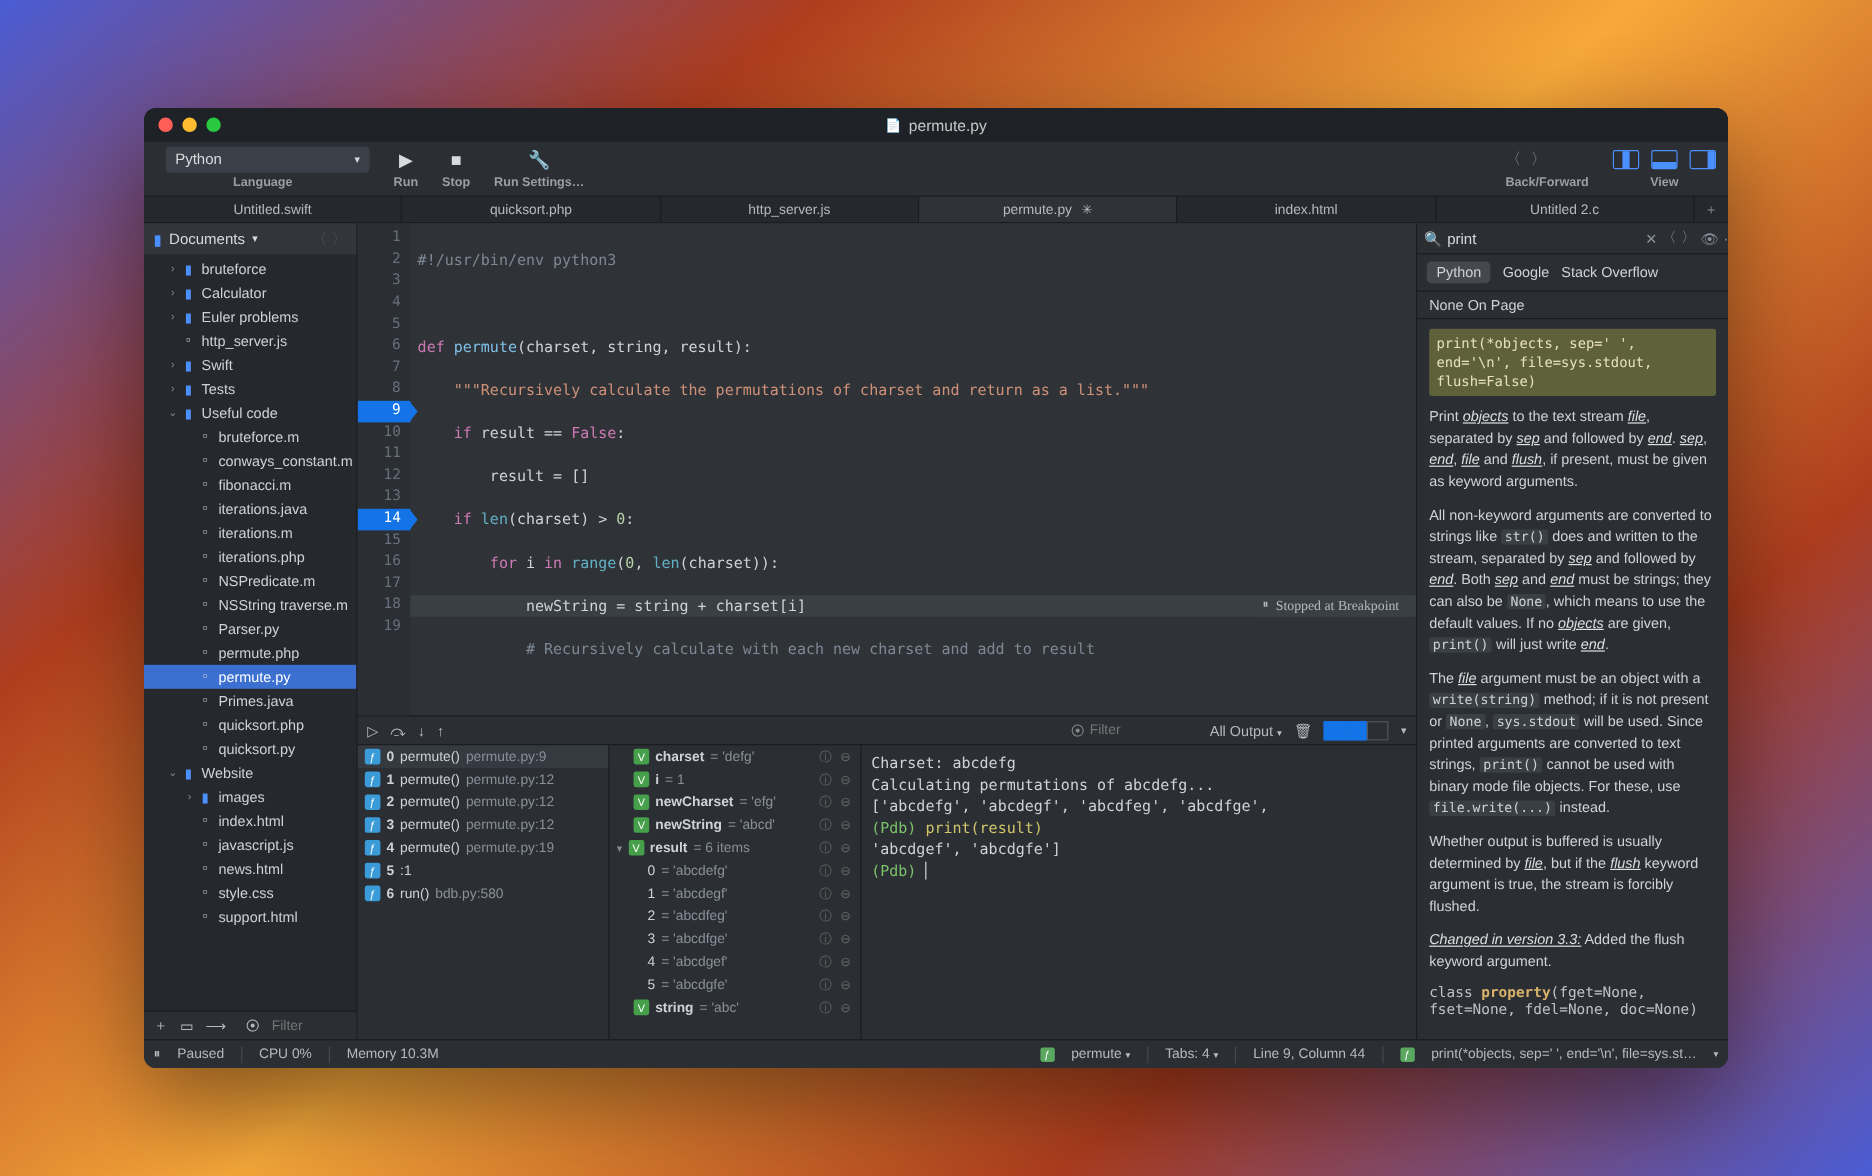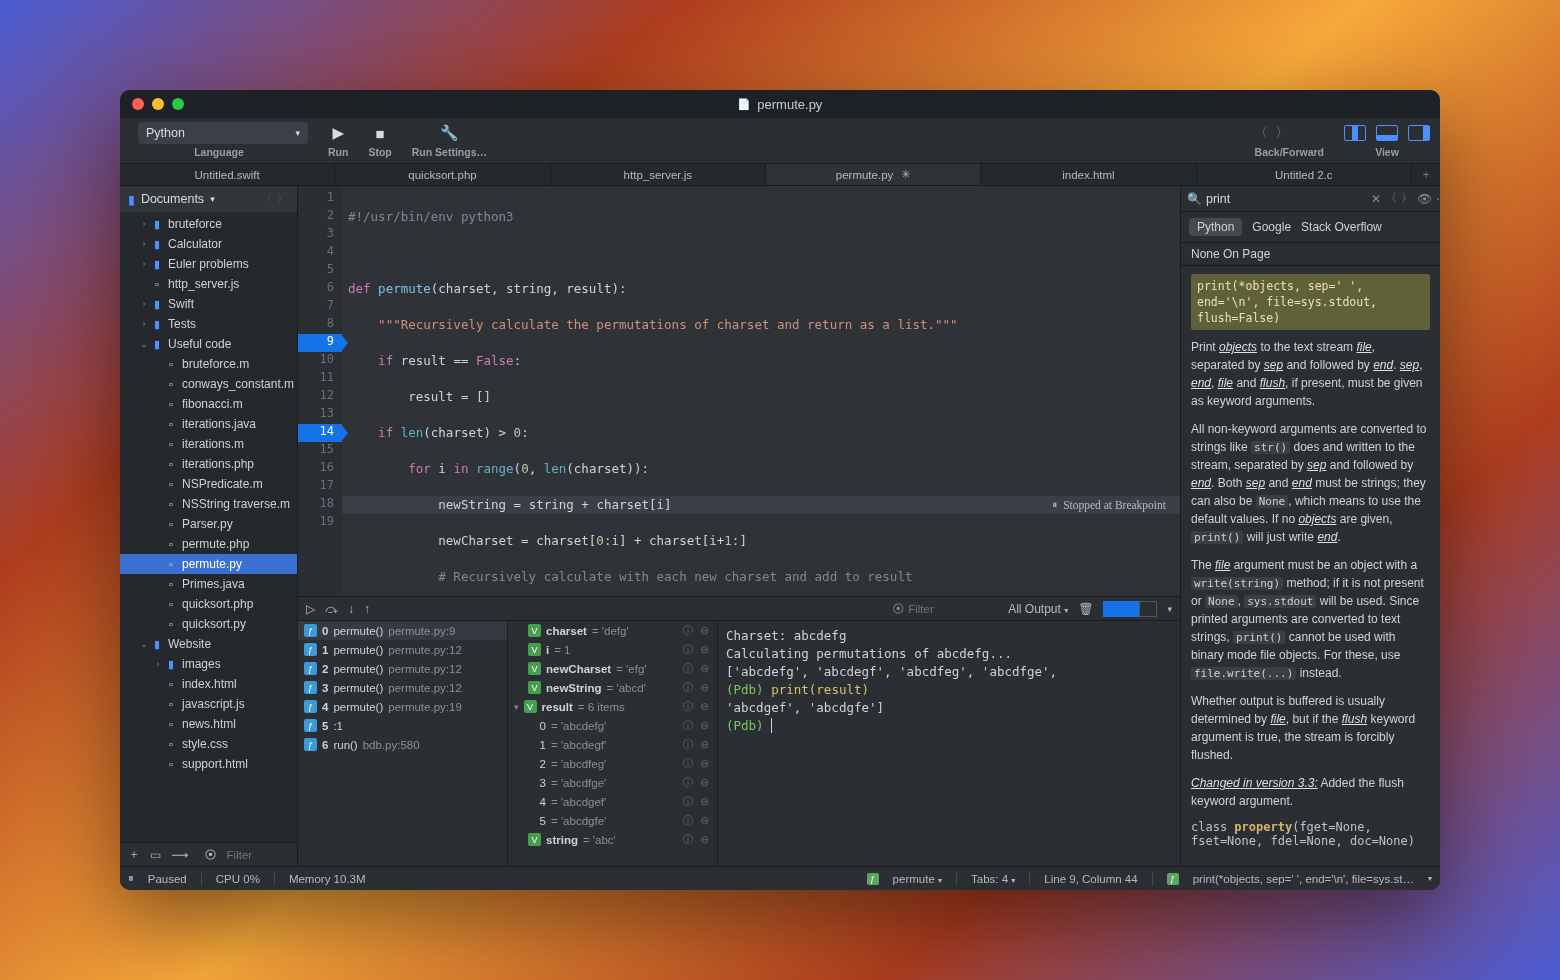--- a/index.html
+++ b/index.html
@@ -466,21 +466,20 @@
         <div class="code">
 <div class="cline"><span class="k-cmt">#!/usr/bin/env python3</span></div>
 <div class="cline"></div>
 <div class="cline"><span class="k-key">def</span> <span class="k-fn">permute</span>(<span class="k-var">charset</span>, <span class="k-var">string</span>, <span class="k-var">result</span>):</div>
 <div class="cline">    <span class="k-str">"""Recursively calculate the permutations of charset and return as a list."""</span></div>
 <div class="cline">    <span class="k-key">if</span> result <span class="k-op">==</span> <span class="k-key">False</span>:</div>
 <div class="cline">        result <span class="k-op">=</span> []</div>
 <div class="cline">    <span class="k-key">if</span> <span class="k-builtin">len</span>(charset) <span class="k-op">&gt;</span> <span class="k-num">0</span>:</div>
 <div class="cline">        <span class="k-key">for</span> i <span class="k-key">in</span> <span class="k-builtin">range</span>(<span class="k-num">0</span>, <span class="k-builtin">len</span>(charset)):</div>
 <div class="cline hl">            newString <span class="k-op">=</span> string <span class="k-op">+</span> charset[i]<div class="bp-badge"><span class="pause">⏸</span><span>Stopped at Breakpoint</span></div></div>
-<div class="cline">            newCharset <span class="k-op">=</span> charset[<span class="k-num">0</span>:i] <span class="k-op">+</span> charset[i<span class="k-op">+</span><span class="k-num">1</span>:]</div>
 <div class="cline">            <span class="k-cmt"># Recursively calculate with each new charset and add to result</span></div>
 
 
 
 
 
 
 
 
         </div>

